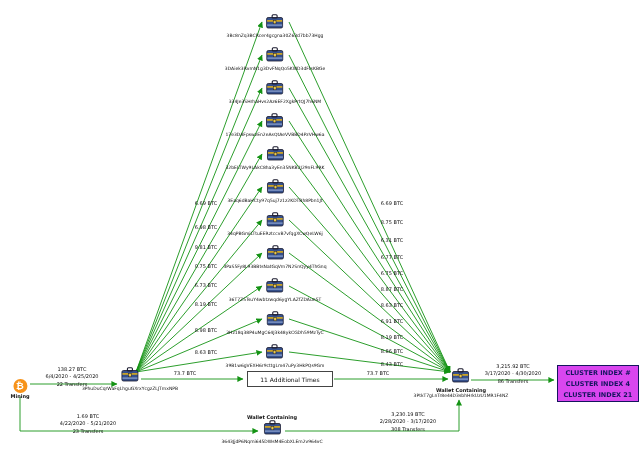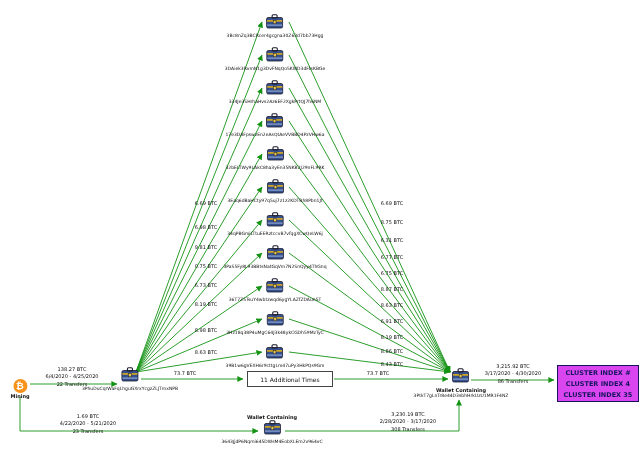--- a/index.html
+++ b/index.html
@@ -98,21 +98,21 @@
     <div class="addr">3643JjdP6Nqmi645DWsM4EobXLEm2v964vC</div>
   </div>
 
   <div class="box" style="left:247px;top:371px;width:86px;height:16px">
     <span>11 Additional Times</span>
   </div>
 
   <div class="cluster" style="left:557px;top:365px;width:82px;height:37px">
     <div>CLUSTER INDEX #</div>
     <div>CLUSTER INDEX 4</div>
-    <div>CLUSTER INDEX 35</div>
+    <div>CLUSTER INDEX 21</div>
   </div>
 
   <div class="elabel" style="left:72px;top:366px">
     <div>138.27 BTC</div>
     <div>6/4/2020 - 4/25/2020</div>
     <div>22 Transfers</div>
   </div>
 
   <div class="elabel" style="left:513px;top:363px">
     <div>3,215.92 BTC</div>

